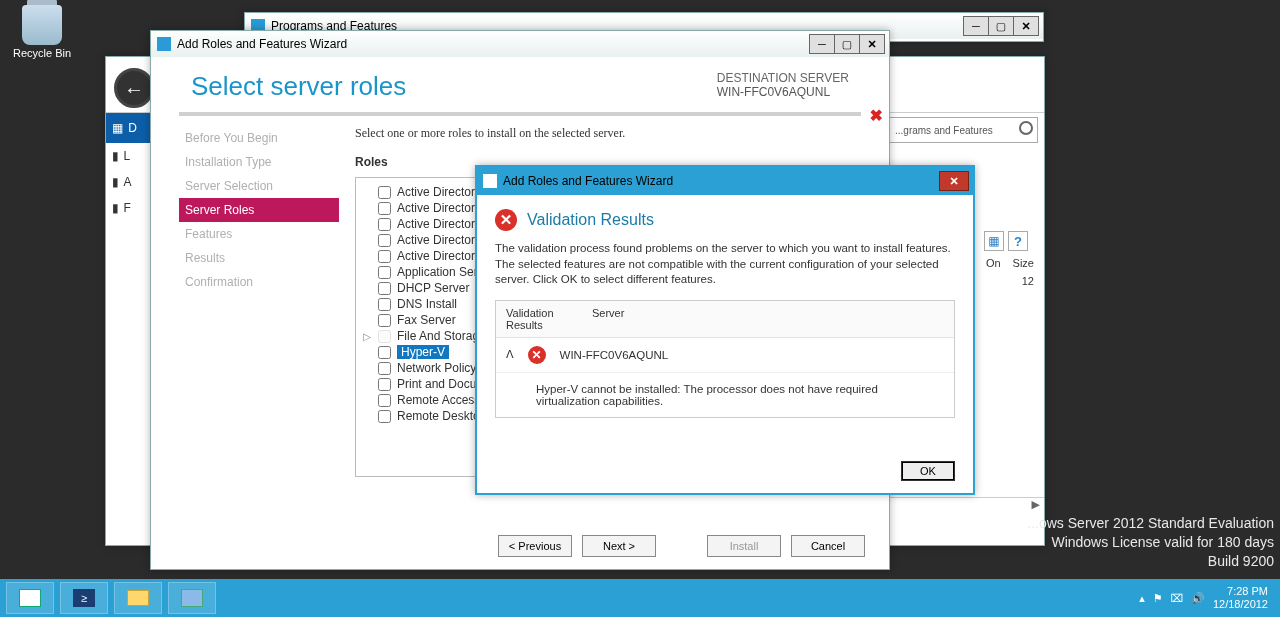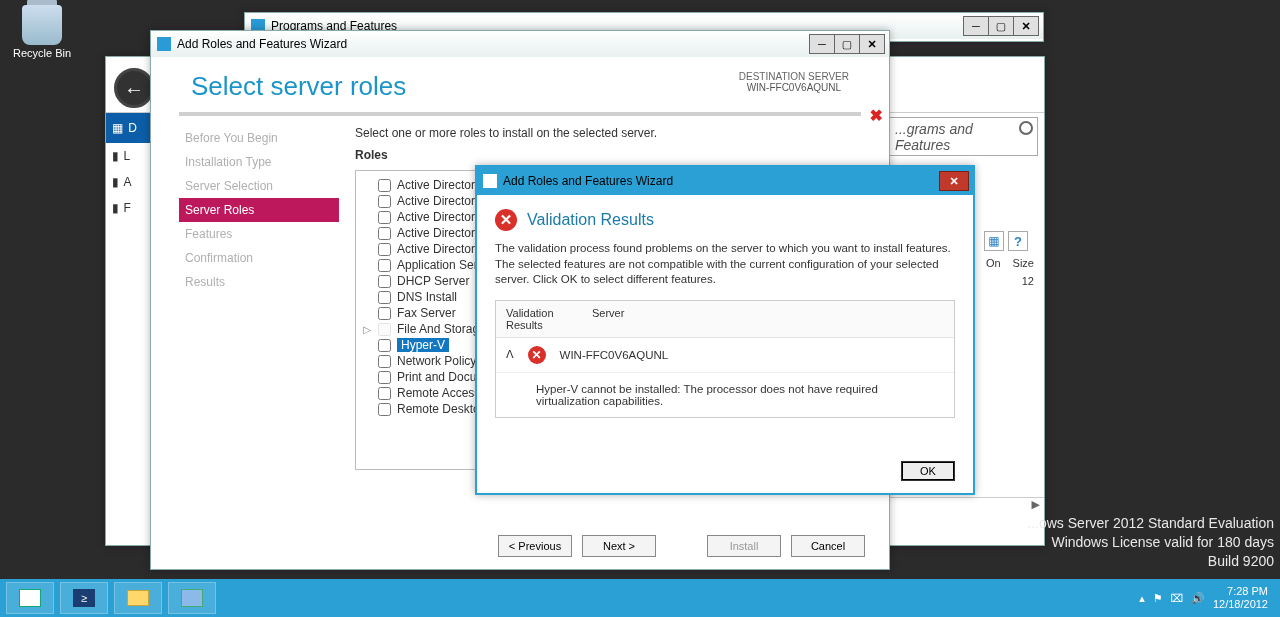--- a/index.html
+++ b/index.html
@@ -22,40 +22,40 @@
 
 .win-programs { left:244px; top:12px; width:800px; height:30px; }
 .win-server-mgr { left:105px; top:56px; width:940px; height:490px; background:#fff; }
 .win-server-mgr .topstrip{ height:50px; background:#fff; border-bottom:1px solid #ccc; display:flex; align-items:center; padding:0 8px;}
 .backbtn { width:40px; height:40px; border:3px solid #444; border-radius:50%; background:#323232; display:flex; align-items:center; justify-content:center; color:#fff; font-size:20px; margin-right:10px;}
 .smgr-body{ display:flex; height:calc(100% - 50px - 30px);}
 .smgr-nav{ width:54px; background:#fff; border-right:1px solid #eee;}
 .smgr-nav .dash{ height:30px; background:#0d5ea8; color:#fff; font-size:12px; display:flex; align-items:center; padding:0 6px; gap:5px;}
 .smgr-nav .li{ height:26px; font-size:12px; display:flex; align-items:center; padding:0 6px; gap:5px; color:#333;}
 .smgr-right{ flex:1; padding:10px; font-size:12px; position:relative; }
-.smgr-search{ position:absolute; top:4px; right:6px; width:150px; height:39px; border:1px solid #aaa; font-size:14px; padding:0 22px 0 6px; display:flex; align-items:center; color:#555;font-style:italic;}
+.smgr-search{ position:absolute; top:4px; right:6px; width:150px; height:26px; border:1px solid #aaa; font-size:10px; padding:0 22px 0 6px; display:flex; align-items:center; color:#555;}
 .smgr-search .mag{ position:absolute; right:4px; top:3px; width:14px; height:14px; border:2px solid #666; border-radius:50%;}
 .smgr-cols{ position:absolute; top:44px; right:10px; display:flex; gap:12px; font-size:11px; color:#333;}
 .smgr-list{ position:absolute; top:62px; right:10px; font-size:11px; color:#333;}
 .smgr-scroll{ position:absolute; bottom:8px; left:0; right:0; height:16px; border-top:1px solid #ccc;}
 
 
 .win-wizard { left:150px; top:30px; width:740px; height:540px; background:#fff; z-index:20;}
 .wiz-hdr { padding:14px 40px 6px; display:flex; justify-content:space-between; align-items:flex-start; }
 .wiz-hdr h1 { color:#1a95c9; font-weight:300; font-size:26px; }
-.wiz-dest { text-align:center; font-size:10px; color:#555; }
+.wiz-dest { text-align:left; font-size:12px; color:#555; }
 .wiz-dest .lbl{ color:#666; }
 .wiz-under { height:4px; background:#d0d0d0; margin:4px 28px 0; position:relative;}
 .wiz-redx { position:absolute; right:-22px; top:-6px; color:#d22; font-size:16px; font-weight:bold;}
 .wiz-body { display:flex; padding:10px 28px 0; height:398px; }
 .wiz-steps { width:160px; font-size:12px; color:#b0b0b0; }
 .wiz-steps div { padding:5px 6px; }
 .wiz-steps .active { background:#be185d; color:#fff; }
 .wiz-main { flex:1; padding-left:16px; font-size:12px; color:#333; }
-.wiz-instr { margin-bottom:8px; }
+.wiz-instr { margin-bottom:14px;font-family:Liberation Serif, serif; }
 .wiz-roles-lbl { font-weight:bold; margin-bottom:8px; }
 .rolebox { border:1px solid #bbb; height:300px; padding:6px 4px; overflow:hidden; }
 .roleitem { display:flex; align-items:center; gap:6px; padding:1px 2px; font-size:12px; color:#333;}
 .roleitem input { width:13px; height:13px; }
 .roleitem.selected span { background:#1177c0; color:#fff; padding:0 4px;}
 .roleitem .exp { width:10px; color:#888; font-size:10px; text-align:center;}
 .wiz-footer { position:absolute; bottom:12px; right:24px; display:flex; gap:10px;}
 .wiz-footer button { width:74px; height:22px; font-size:11px; border:1px solid #888; background:#f4f4f4; cursor:pointer;}
 .wiz-footer button:disabled { color:#999;margin-left:41px; }
 
@@ -162,22 +162,22 @@
   <div class="wiz-under">
       <span class="wiz-redx">✖</span>
     </div>
   <div class="wiz-body">
     <div class="wiz-steps" id="wiz-steps">
         <div>Before You Begin</div>
         <div>Installation Type</div>
         <div>Server Selection</div>
         <div class="active">Server Roles</div>
         <div>Features</div>
+        <div>Results</div>
         <div>Confirmation</div>
-        <div>Results</div>
       </div>
     <div class="wiz-main">
       <div class="wiz-instr">Select one or more roles to install on the selected server.</div>
       <div class="wiz-roles-lbl">Roles</div>
       <div class="rolebox" id="role-list">
           <div class="roleitem">
             <span class="exp"></span>
             <input type="checkbox" style="">
             <span>Active Directory</span>
           </div>

